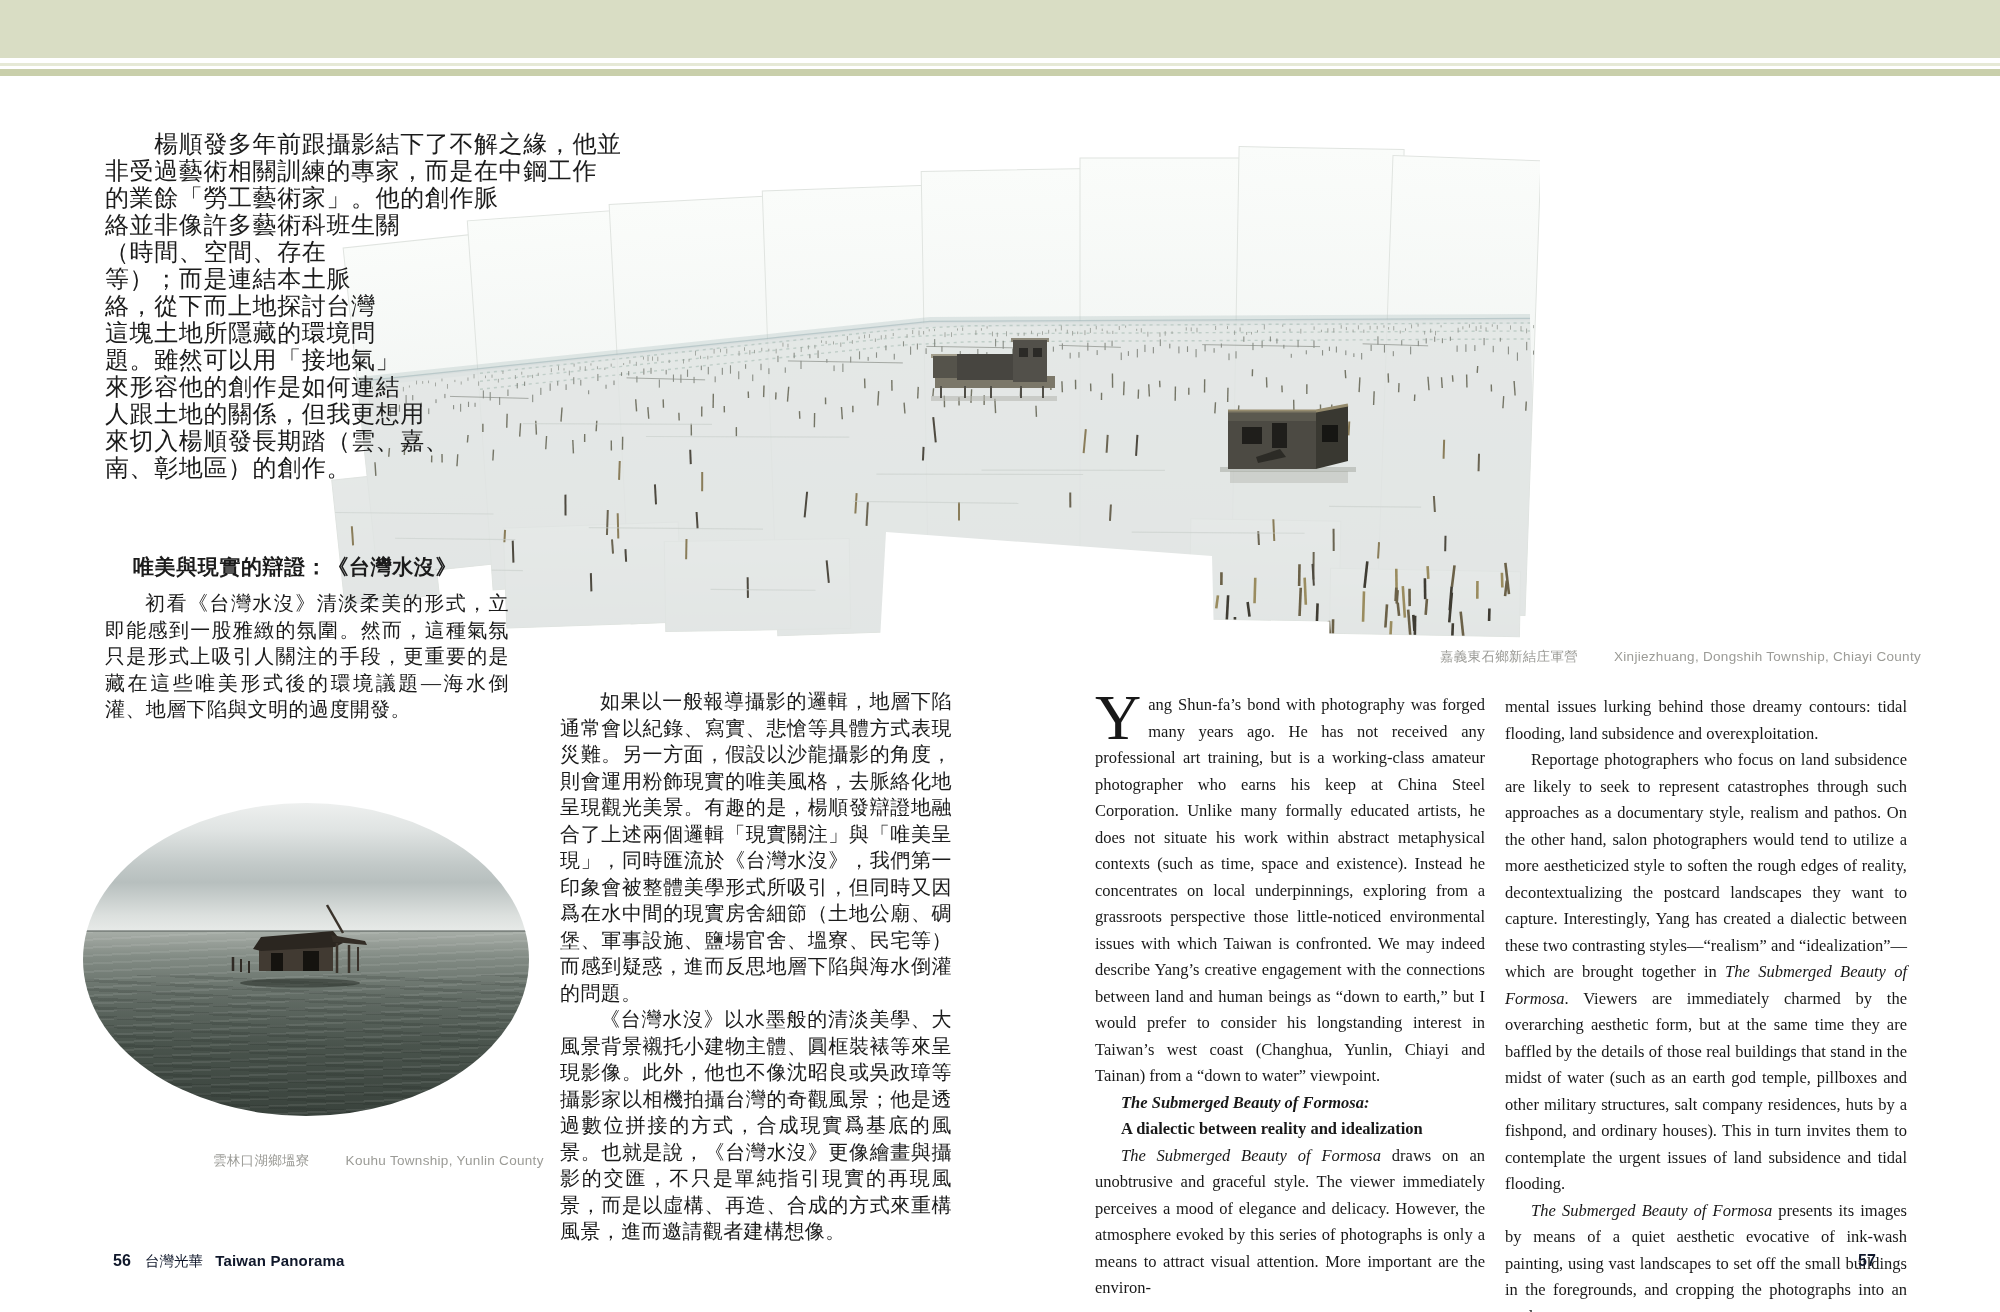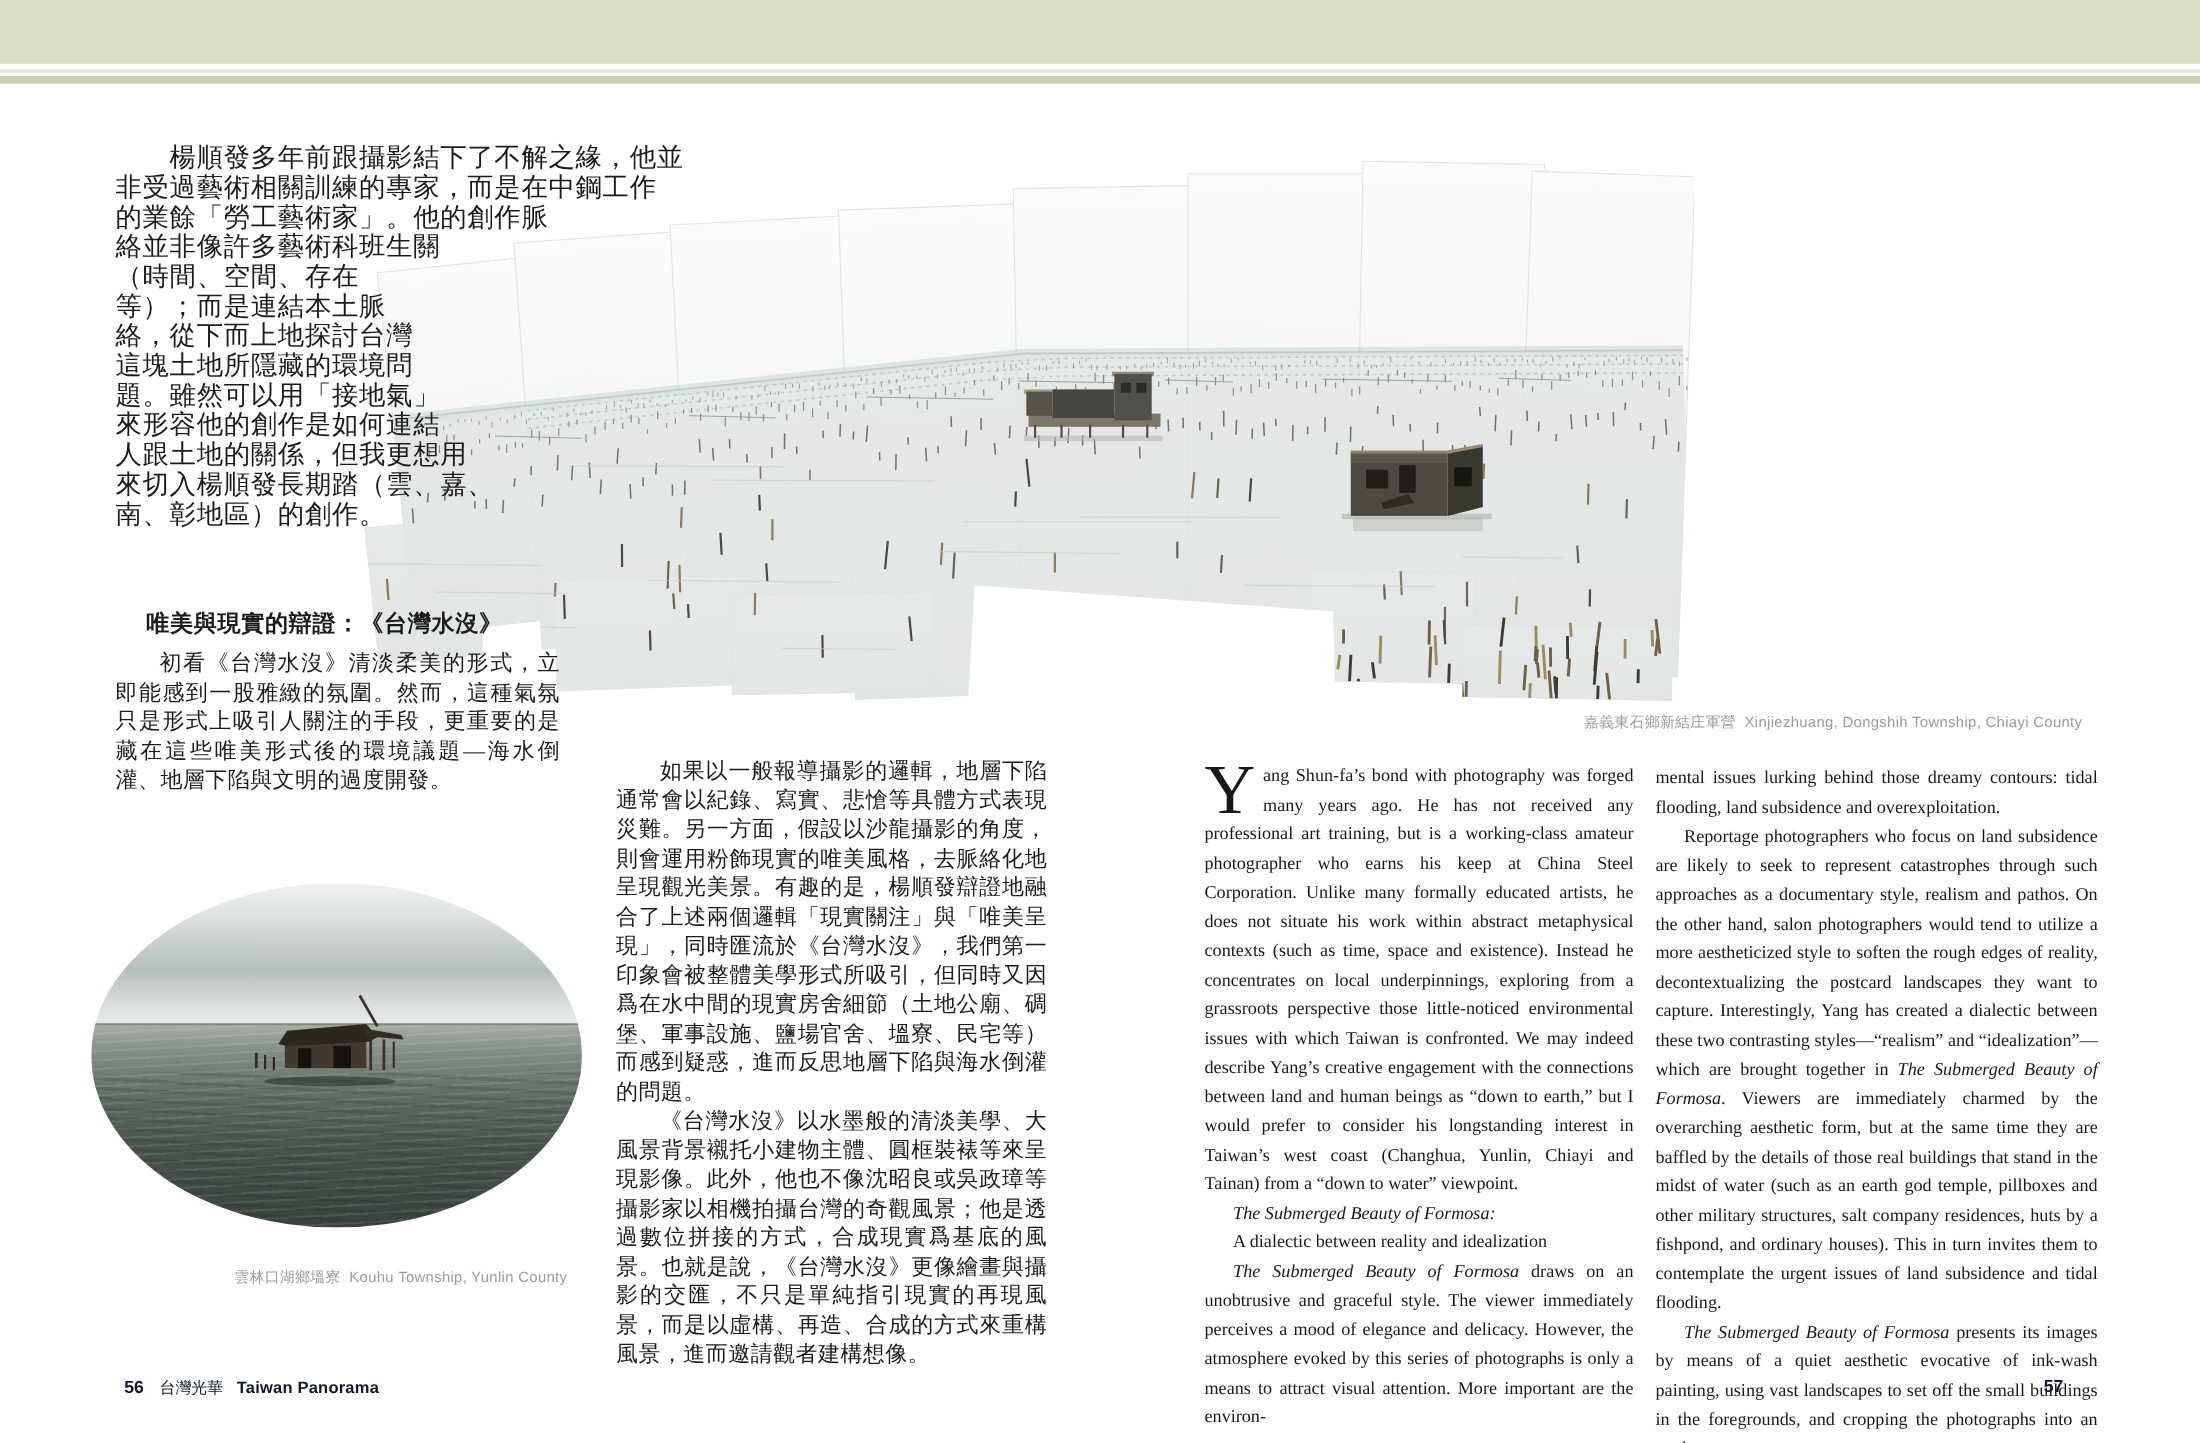--- a/index.html
+++ b/index.html
@@ -15,27 +15,27 @@
   
   .zh-line{white-space:nowrap;font-size:24px;line-height:27px;letter-spacing:0.6px;}
   .zh-para{font-size:20px;line-height:26.5px;text-align:justify;text-indent:2em;letter-spacing:0.4px;}
   .zh-head{font-weight:bold;font-size:21px;padding-left:28px;letter-spacing:0.6px;}
 
   
   .en{font-size:16.5px;line-height:26.5px;text-align:justify;color:#181818;}
   .en p{margin:0;}
   .indent{text-indent:26px;}
   .dropcap{float:left;font-size:64px;line-height:48px;padding:2px 7px 0 0;}
-  .subhead{font-weight:normal;text-indent:26px;}
+  .subhead{font-weight:bold;text-indent:26px;}
   .subhead.it{font-style:italic;}
   .it{font-style:italic;}
 
   
   .caption{font-family:"Liberation Sans","DejaVu Sans",sans-serif;font-size:13.5px;color:#9b9b96;letter-spacing:0.3px;white-space:nowrap;}
-  .caption .zh-cap{margin-right:8px;}
+  .caption .zh-cap{margin-right:36px;}
 
   
   .footer{font-family:"Liberation Sans","DejaVu Sans",sans-serif;font-size:15px;color:#0f172a;white-space:nowrap;}
   .footer .pgno{font-weight:bold;font-size:16px;margin-right:10px;}
   .footer .mag-zh{font-size:14.5px;margin-right:8px;}
   .footer .mag-en{font-weight:bold;letter-spacing:0.2px;}
 
   
   .oval-photo{left:83px;top:803px;width:446px;height:313px;border-radius:50%;overflow:hidden;}
   .op-sky{position:absolute;left:0;top:0;width:100%;height:41%;

